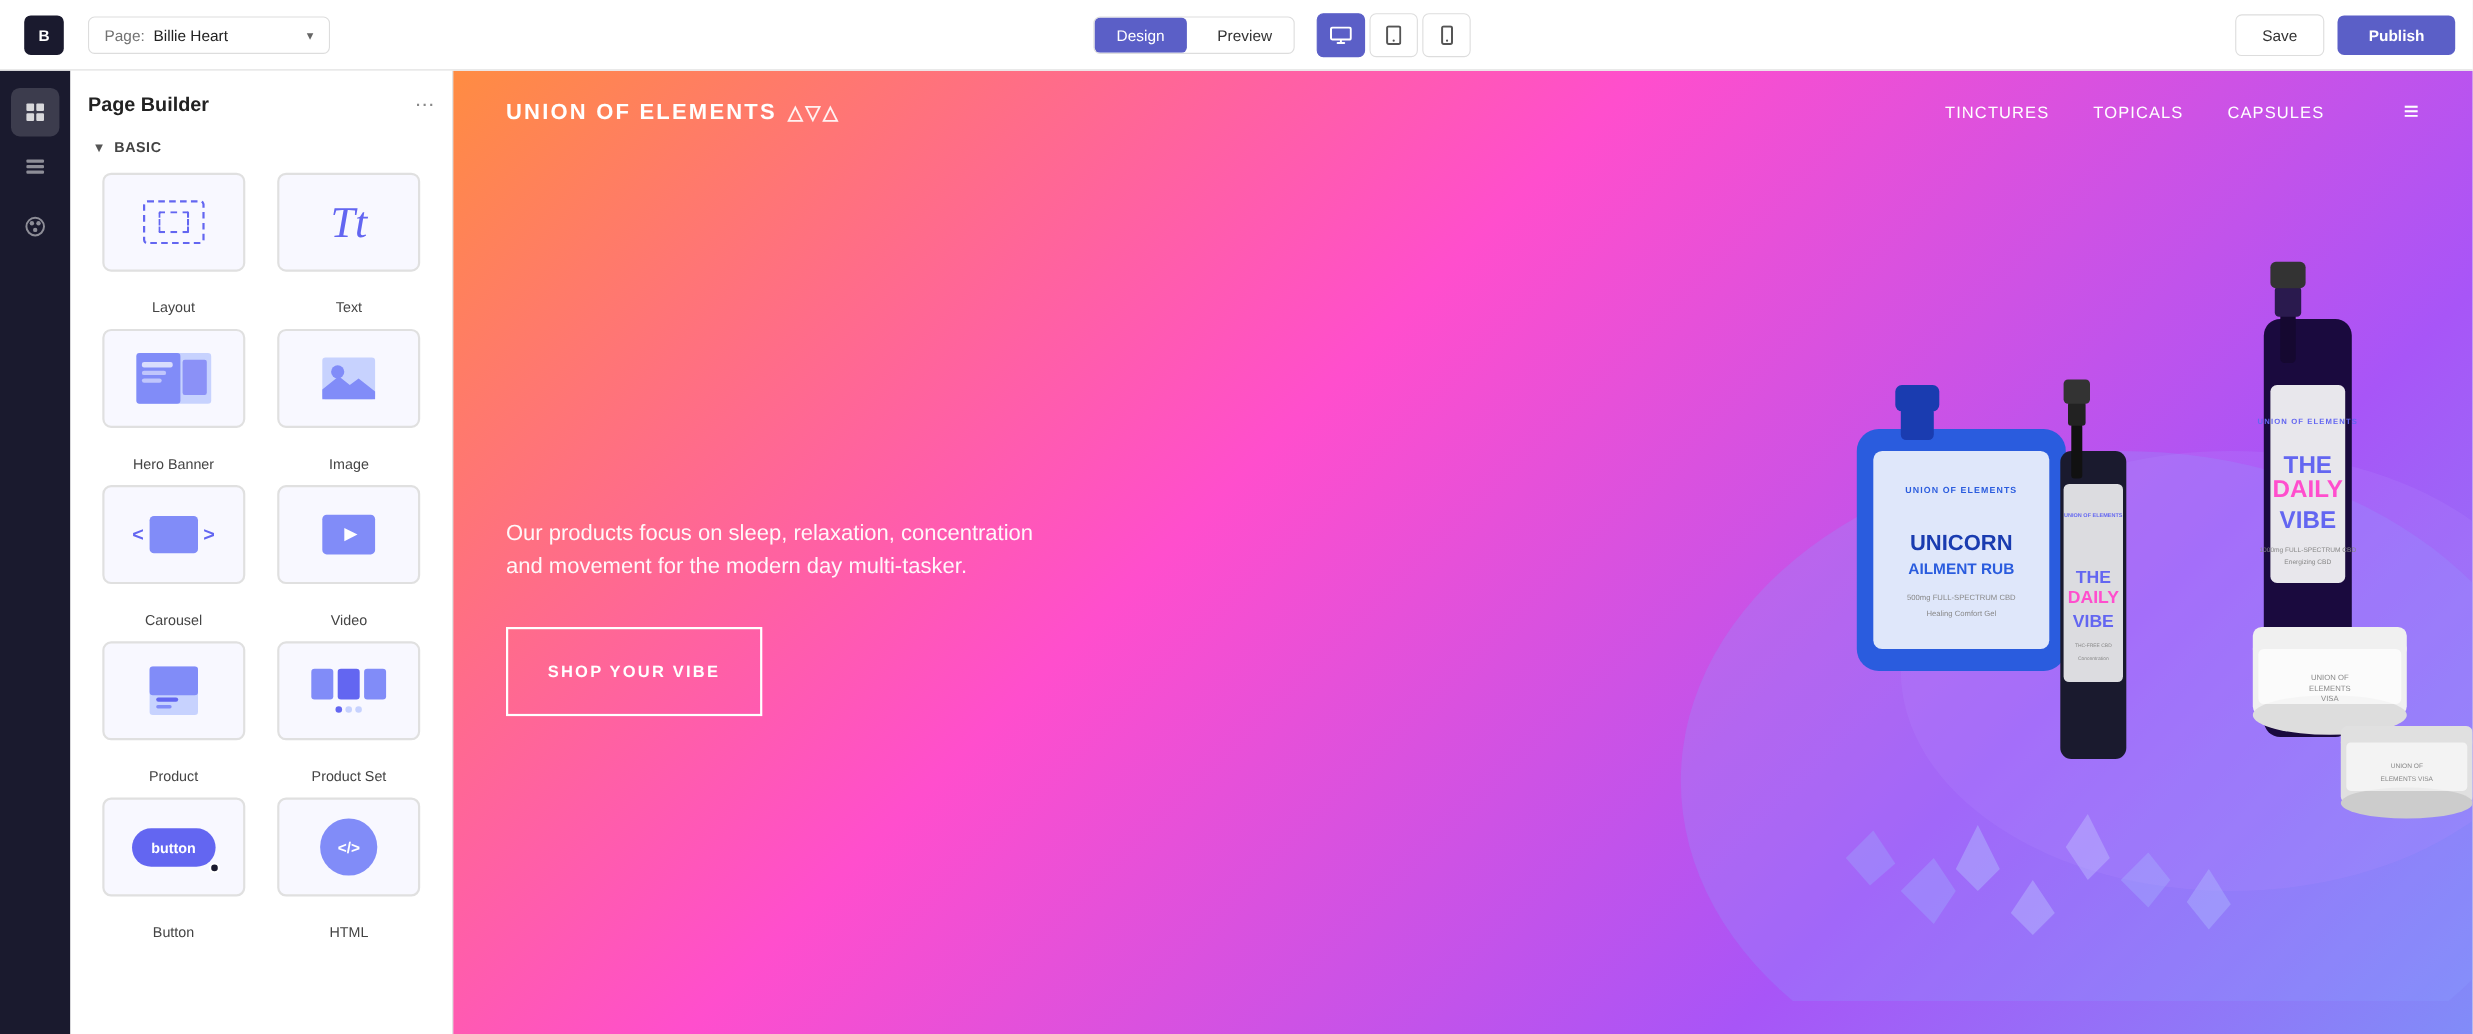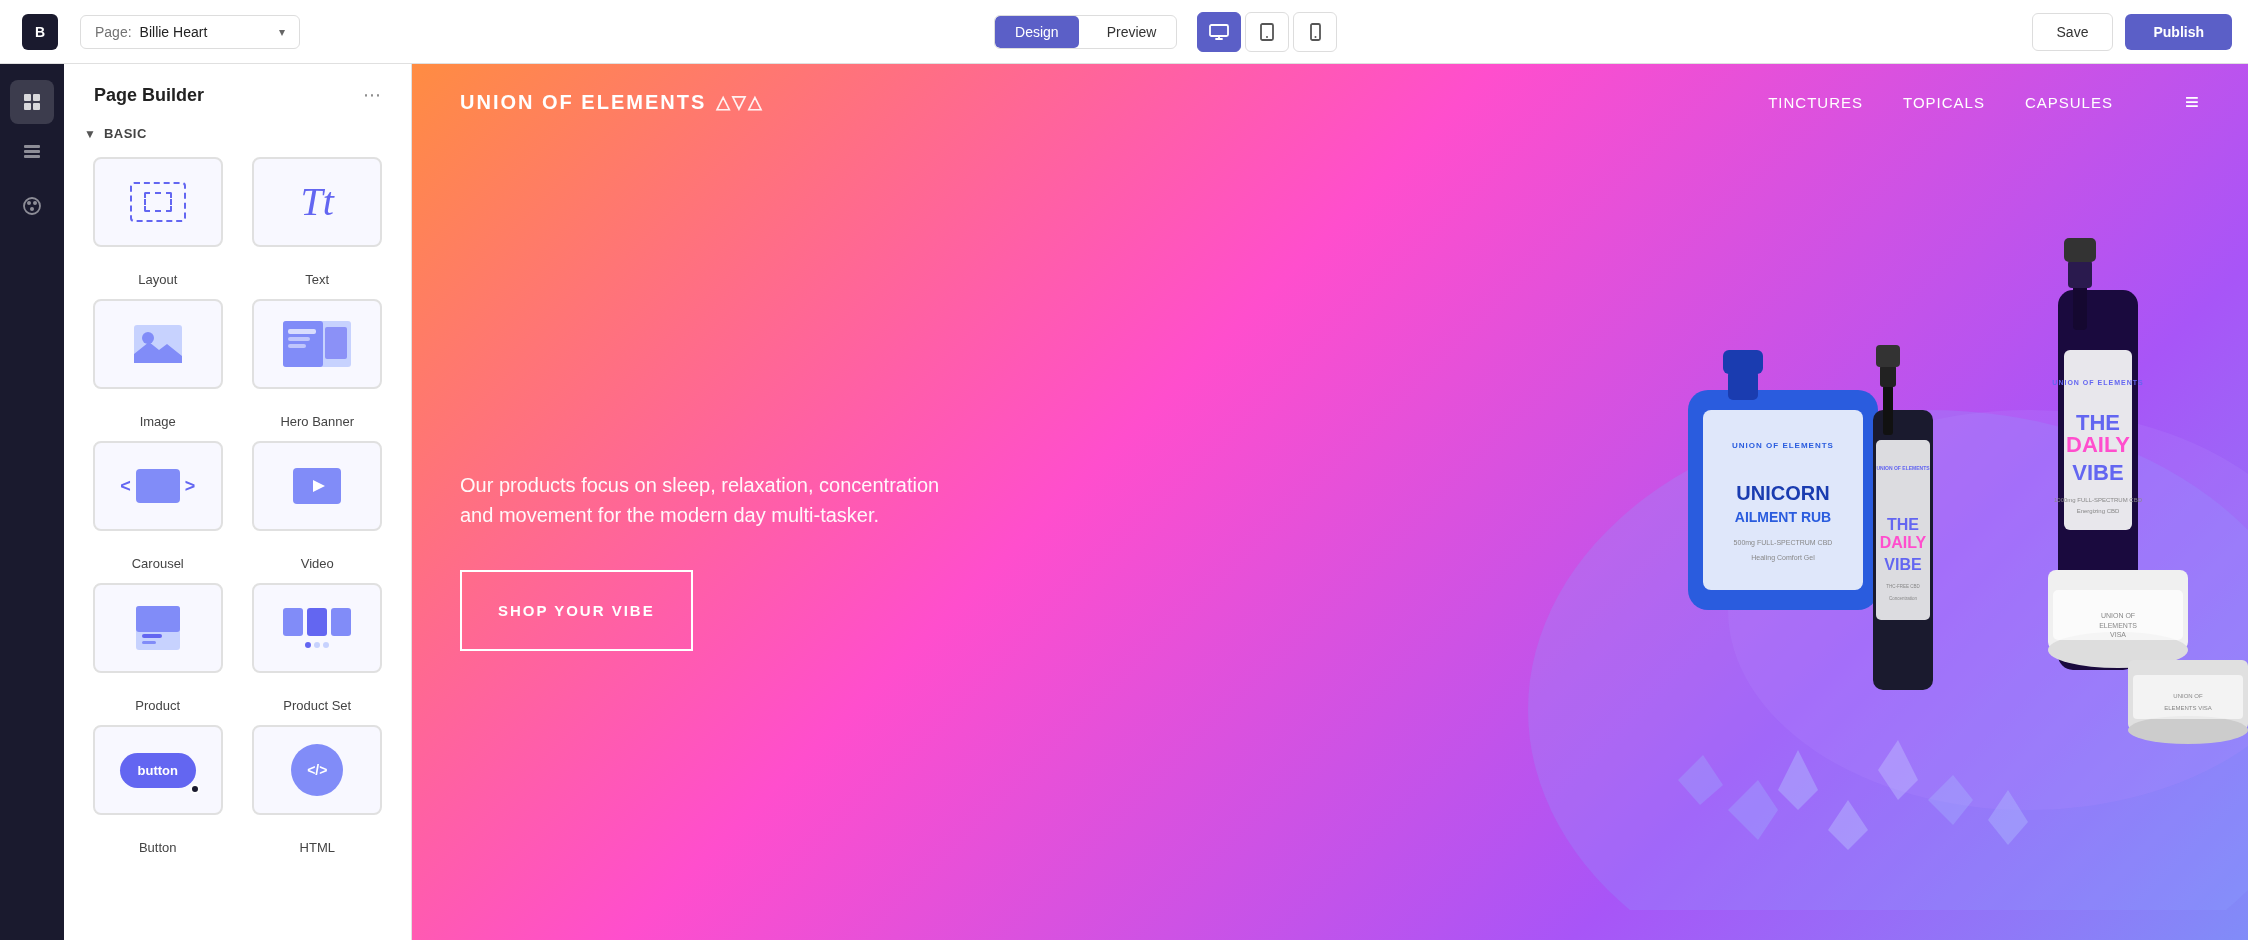--- a/index.html
+++ b/index.html
@@ -170,21 +170,21 @@
       border-right: 1px solid #e0e0e0;
       display: flex;
       flex-direction: column;
       flex-shrink: 0;
       overflow-y: auto;
     }
     .sidebar-header {
       display: flex;
       align-items: center;
       justify-content: space-between;
-      padding: 20px 30px 12px;
+      padding: 20px 16px 12px;
     }
     .sidebar-title {
       font-size: 18px;
       font-weight: 600;
       color: #222;
     }
     .sidebar-menu-icon {
       color: #888;
       font-size: 18px;
       cursor: pointer;
@@ -470,41 +470,41 @@
 
       <div class="widget-item">
         <div class="widget-icon-box">
           <div style="color:#6366f1; font-size:40px; font-style:italic; font-weight:300; font-family:serif; line-height:1;">Tt</div>
         </div>
         <span class="widget-label">Text</span>
       </div>
 
       <div class="widget-item">
         <div class="widget-icon-box">
-          <svg width="54" height="44" viewBox="0 0 54 44" fill="none">
-            <rect x="3" y="3" width="48" height="38" rx="3" fill="#c7d2fe"></rect>
-            <circle cx="17" cy="16" r="6" fill="#818cf8"></circle>
-            <path d="M3 32 L18 20 L28 28 L36 22 L51 34 L51 41 L3 41 Z" fill="#818cf8"></path>
-          </svg>
-        </div>
-        <span class="widget-label">Image</span>
-      </div>
-
-      <div class="widget-item">
-        <div class="widget-icon-box">
           <svg width="72" height="50" viewBox="0 0 72 50" fill="none">
             <rect x="2" y="2" width="68" height="46" rx="3" fill="#c7d2fe"></rect>
             <rect x="2" y="2" width="40" height="46" rx="3" fill="#818cf8"></rect>
             <rect x="7" y="10" width="28" height="5" rx="2" fill="white" opacity="0.7"></rect>
             <rect x="7" y="18" width="22" height="4" rx="2" fill="white" opacity="0.5"></rect>
             <rect x="7" y="25" width="18" height="4" rx="2" fill="white" opacity="0.5"></rect>
             <rect x="44" y="8" width="22" height="32" rx="2" fill="#6366f1" opacity="0.6"></rect>
           </svg>
         </div>
         <span class="widget-label">Hero Banner</span>
+      </div>
+
+      <div class="widget-item">
+        <div class="widget-icon-box">
+          <svg width="54" height="44" viewBox="0 0 54 44" fill="none">
+            <rect x="3" y="3" width="48" height="38" rx="3" fill="#c7d2fe"></rect>
+            <circle cx="17" cy="16" r="6" fill="#818cf8"></circle>
+            <path d="M3 32 L18 20 L28 28 L36 22 L51 34 L51 41 L3 41 Z" fill="#818cf8"></path>
+          </svg>
+        </div>
+        <span class="widget-label">Image</span>
       </div>
 
       <div class="widget-item">
         <div class="widget-icon-box">
           <div style="display:flex;align-items:center;gap:5px;">
             <span style="color:#6366f1;font-size:18px;font-weight:700;">&lt;</span>
             <div style="width:44px;height:34px;background:#818cf8;border-radius:4px;"></div>
             <span style="color:#6366f1;font-size:18px;font-weight:700;">&gt;</span>
           </div>
         </div>

